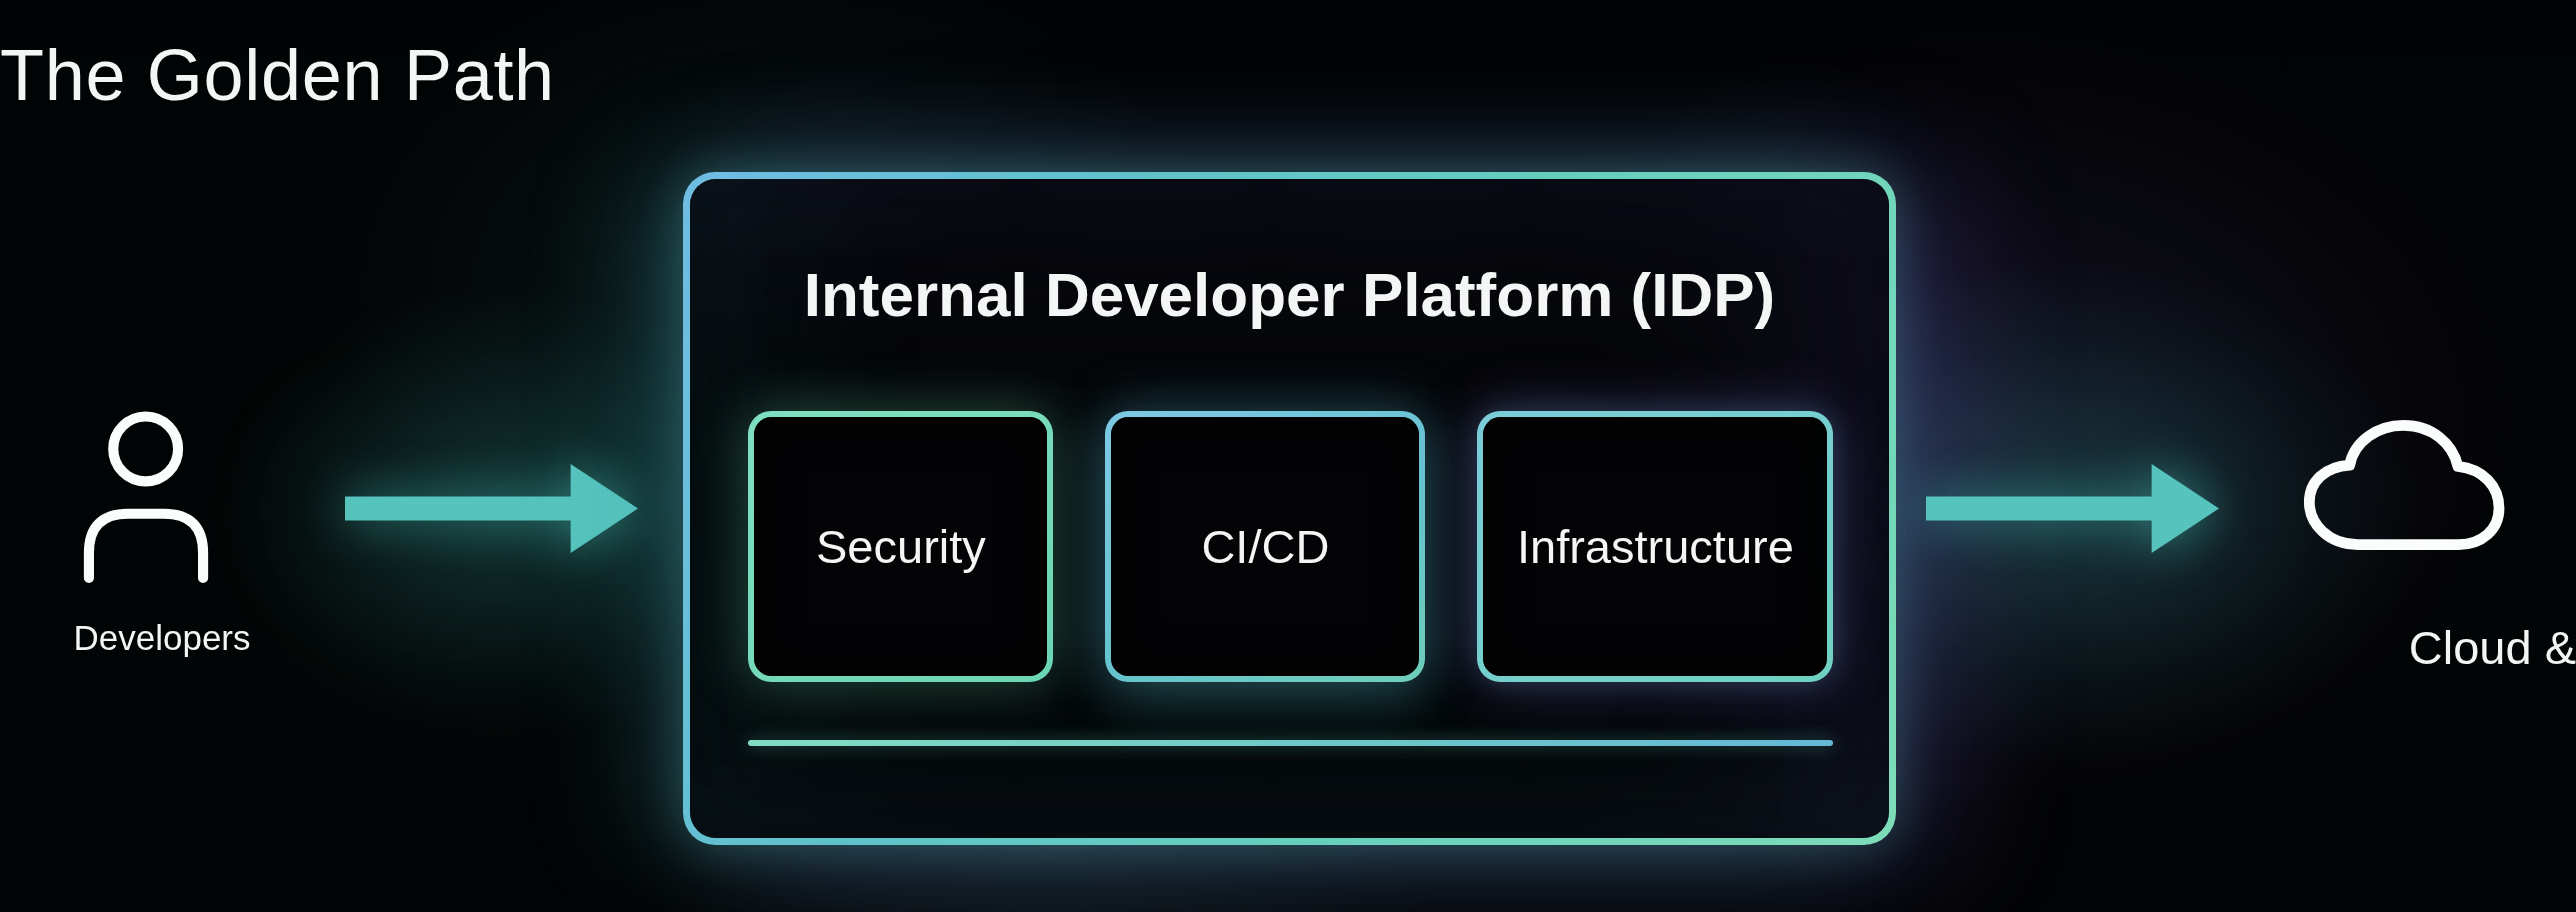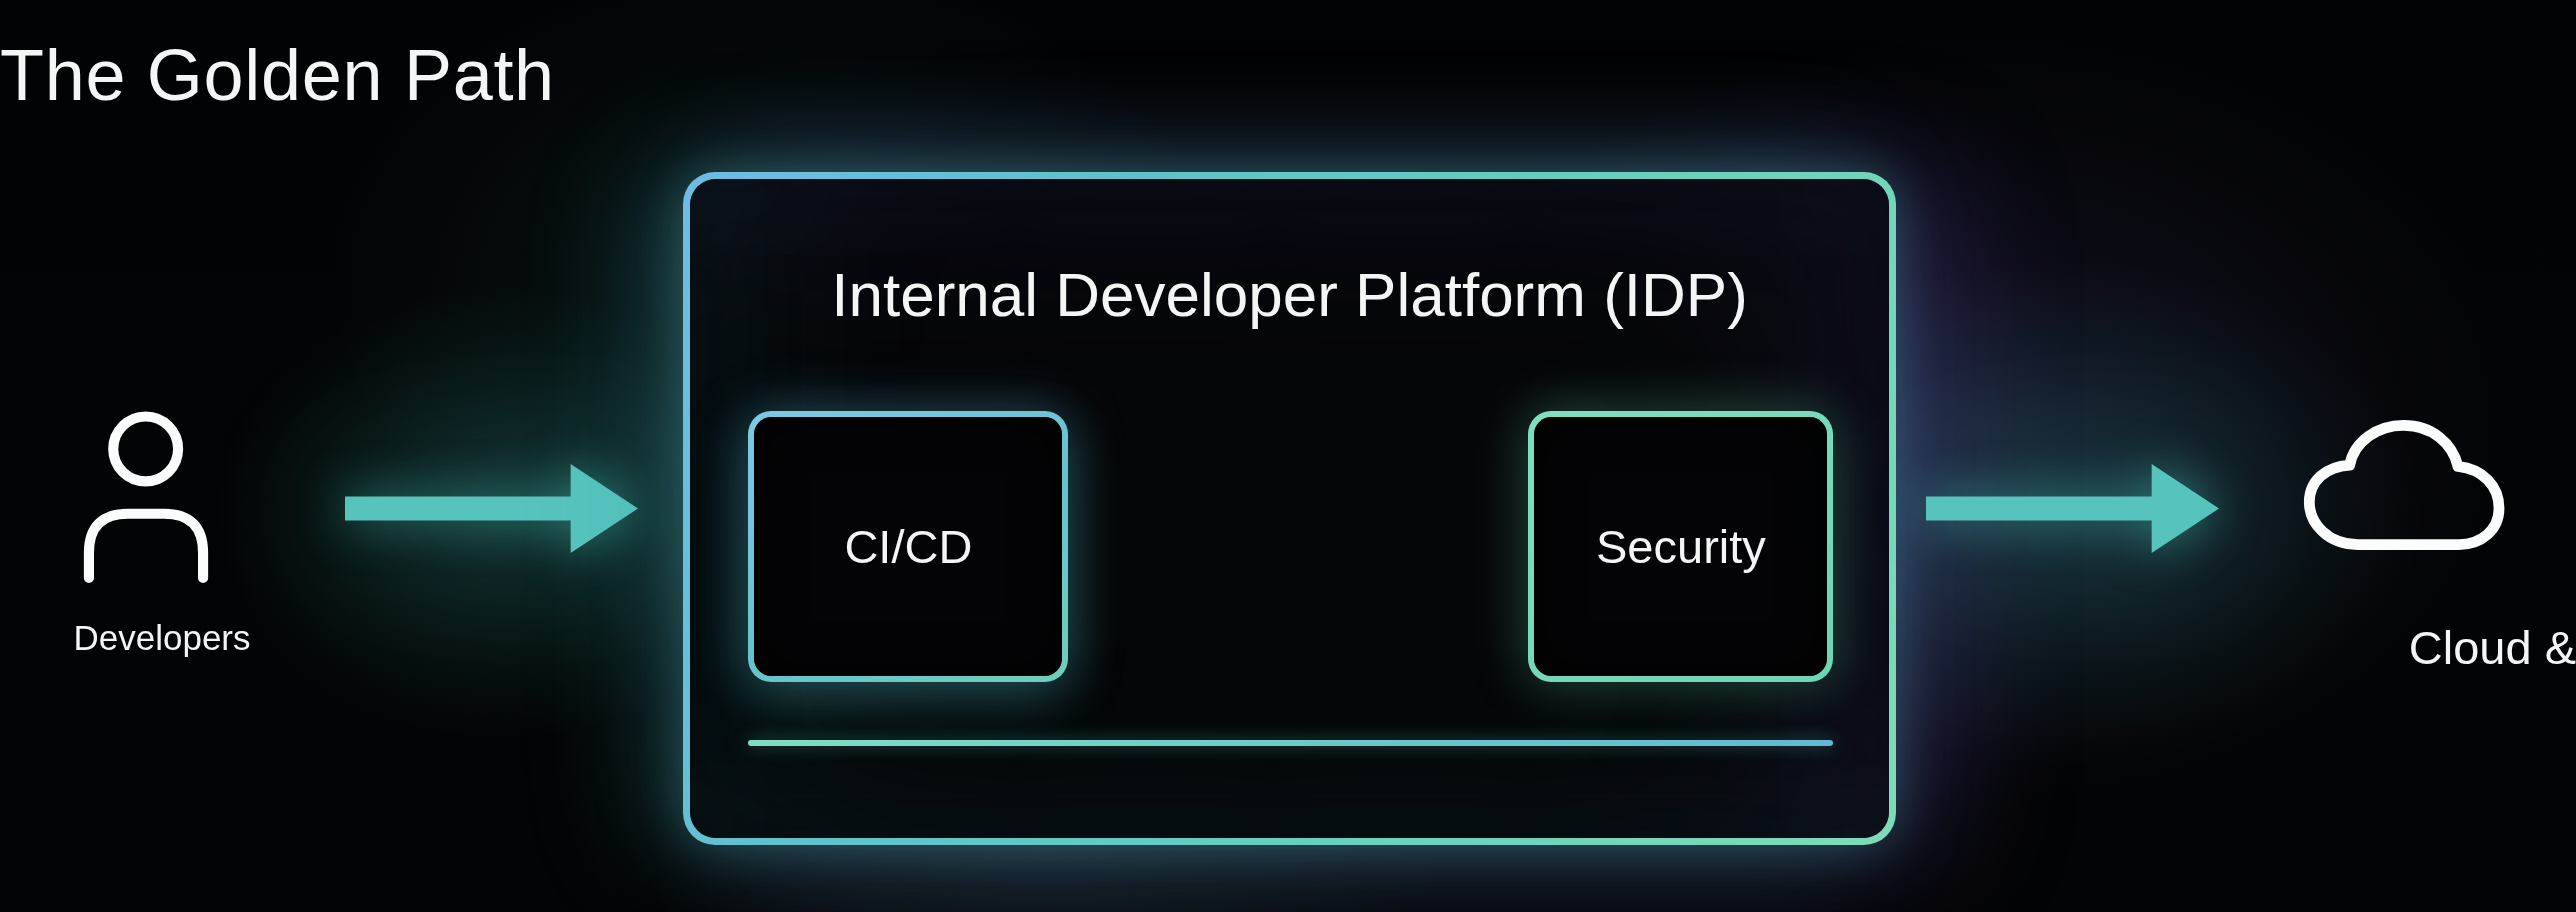--- a/index.html
+++ b/index.html
@@ -26,21 +26,21 @@
     box-shadow:-40px 0 115px 5.4px rgba(64,190,182,.22),
                47px 6.7px 128px 6.7px rgba(118,98,212,.26),
                0 0 47px rgba(95,205,195,.28);
   }
   .idp-inner{
     position:relative;width:100%;height:100%;border-radius:26px;background:#050608;
     box-shadow:inset 81px -40px 175px rgba(52,150,150,.10),
                inset -94px 40px 189px rgba(108,92,200,.12),
                inset 0 0 94px rgba(0,0,0,.85);
   }
-  .idp-title{position:absolute;top:80px;left:0;width:100%;text-align:center;font-size:62px;font-weight:400;}
+  .idp-title{position:absolute;top:80px;left:0;width:100%;text-align:center;font-size:62px;font-weight:700;}
   .components{position:absolute;left:58px;top:232px;width:1085px;height:271px;display:flex;justify-content:space-between;}
   .comp{height:271px;border-radius:23px;padding:6px;box-sizing:border-box;}
   .comp-inner{width:100%;height:100%;border-radius:17.5px;background:#040406;display:flex;align-items:center;justify-content:center;
     box-shadow:inset 0 0 47px rgba(0,0,0,.8);}
   .comp-label{font-size:47px;font-weight:400;}
   .comp.cicd{width:320px;background:linear-gradient(150deg,#7ec9e4 0%,#66c2cf 55%,#6fcfba 100%);
     box-shadow:0 0 54px 2.7px rgba(88,186,224,.30),0 20px 61px rgba(70,200,180,.18);}
   .comp.security{width:305px;background:linear-gradient(150deg,#7fdfc0 0%,#6cd6b4 100%);
     box-shadow:0 0 54px 2.7px rgba(98,222,176,.30);}
   .comp.infra{width:356px;background:linear-gradient(150deg,#7accd9 0%,#70d2c2 100%);
@@ -79,28 +79,33 @@
   <div class="arrow left">
     <svg width="293" height="89" viewBox="0 0 435 132">
       <polygon points="0,48 335,48 335,0 435,66 335,132 335,84 0,84" fill="#57c3bd"></polygon>
     </svg>
   </div>
 
   <div class="idp">
     <div class="idp-inner">
       <div class="idp-title">Internal Developer Platform (IDP)</div>
       <div class="components">
+        <div class="comp security">
+          <div class="comp-inner">
+            <span class="comp-label">Security</span>
+          </div>
+        </div>
         <div class="comp cicd">
           <div class="comp-inner">
             <span class="comp-label">CI/CD</span>
           </div>
         </div>
-        <div class="comp security">
+        <div class="comp infra">
           <div class="comp-inner">
-            <span class="comp-label">Security</span>
+            <span class="comp-label">Infrastructure</span>
           </div>
         </div>
       </div>
       <div class="idp-underline"></div>
     </div>
   </div>
 
   <div class="arrow right">
     <svg width="293" height="89" viewBox="0 0 435 132">
       <polygon points="0,48 335,48 335,0 435,66 335,132 335,84 0,84" fill="#57c3bd"></polygon>

